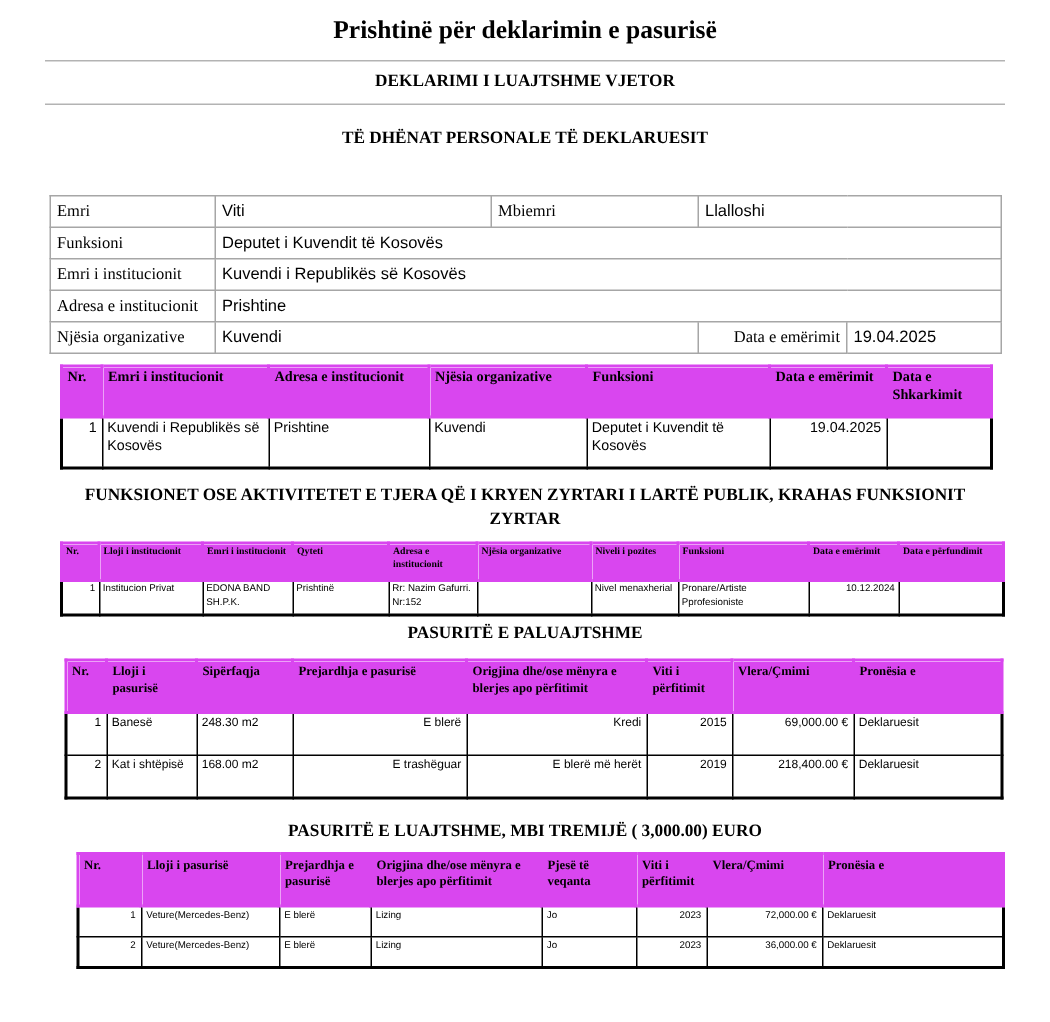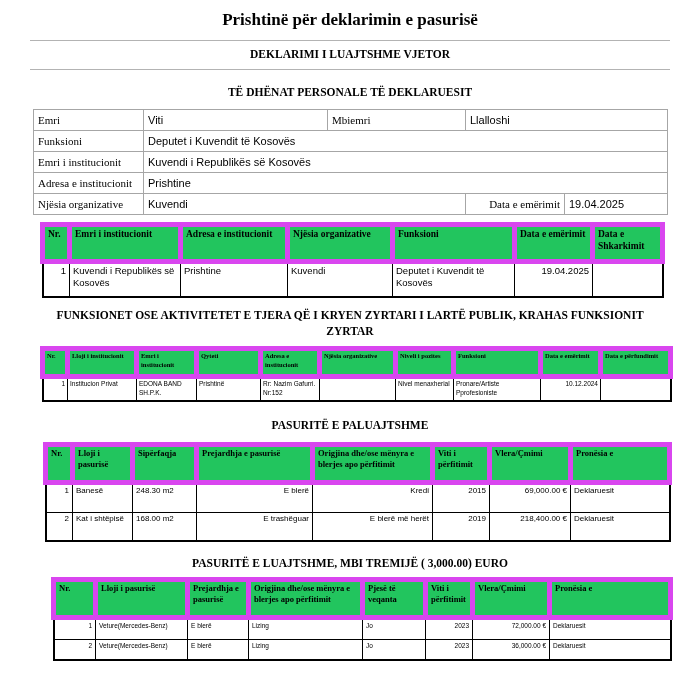--- a/index.html
+++ b/index.html
@@ -9,37 +9,37 @@
   }
   .main-title{margin-top:10px;text-align:center;font-size:17px;font-weight:bold;line-height:20px;}
   .rule{border-top:1px solid #b3b3b3;margin:0 30px;}
   .rule1{margin-top:10px;}
   .rule2{margin-top:7px;}
   .sub-title{margin-top:5px;text-align:center;font-size:11.5px;font-weight:bold;line-height:16px;}
   .section-title{text-align:center;font-size:11.5px;font-weight:bold;line-height:16px;}
   .st-personal{margin-top:14px;}
   .st-official{margin-top:12px;}
   .st-functions{margin-top:9px;width:620px;margin-left:40px;}
-  .st-immovable{margin-top:15px;}
+  .st-immovable{margin-top:3px;}
   .st-movable{margin-top:13px;}
 
   table{border-collapse:collapse;table-layout:fixed;}
   td,th{overflow:hidden;}
 
   
-  .personal-table{margin:9px 0 0 33px;width:634px;}
+  .personal-table{margin:30px 0 0 33px;width:634px;}
   .personal-table td{border:1px solid #a6a6a6;height:20px;padding:0 4px;vertical-align:middle;}
   .personal-table td.lbl{font-family:"Liberation Serif","DejaVu Serif",serif;font-size:11px;}
   .personal-table td.lbl-r{text-align:right;}
   .personal-table td.val{font-family:"Liberation Sans","DejaVu Sans",sans-serif;font-size:11px;}
 
   
   .doc-table{border:2px solid #000;}
   .doc-table th{
-    border:5px solid #d946ef;background:#22c55e;text-align:left;vertical-align:top;
+    border:2px solid #d946ef;background:#d946ef;text-align:left;vertical-align:top;
     font-family:"Liberation Serif","DejaVu Serif",serif;font-weight:bold;padding:1px 3px;
   }
   .doc-table td{
     border:1px solid #000;vertical-align:top;background:#fff;
     font-family:"Liberation Sans","DejaVu Sans",sans-serif;padding:1px 3px;
   }
   .ar{text-align:right;}
   .al{text-align:left;}
 
   .t-official{margin:7px 0 0 40px;width:620px;}

